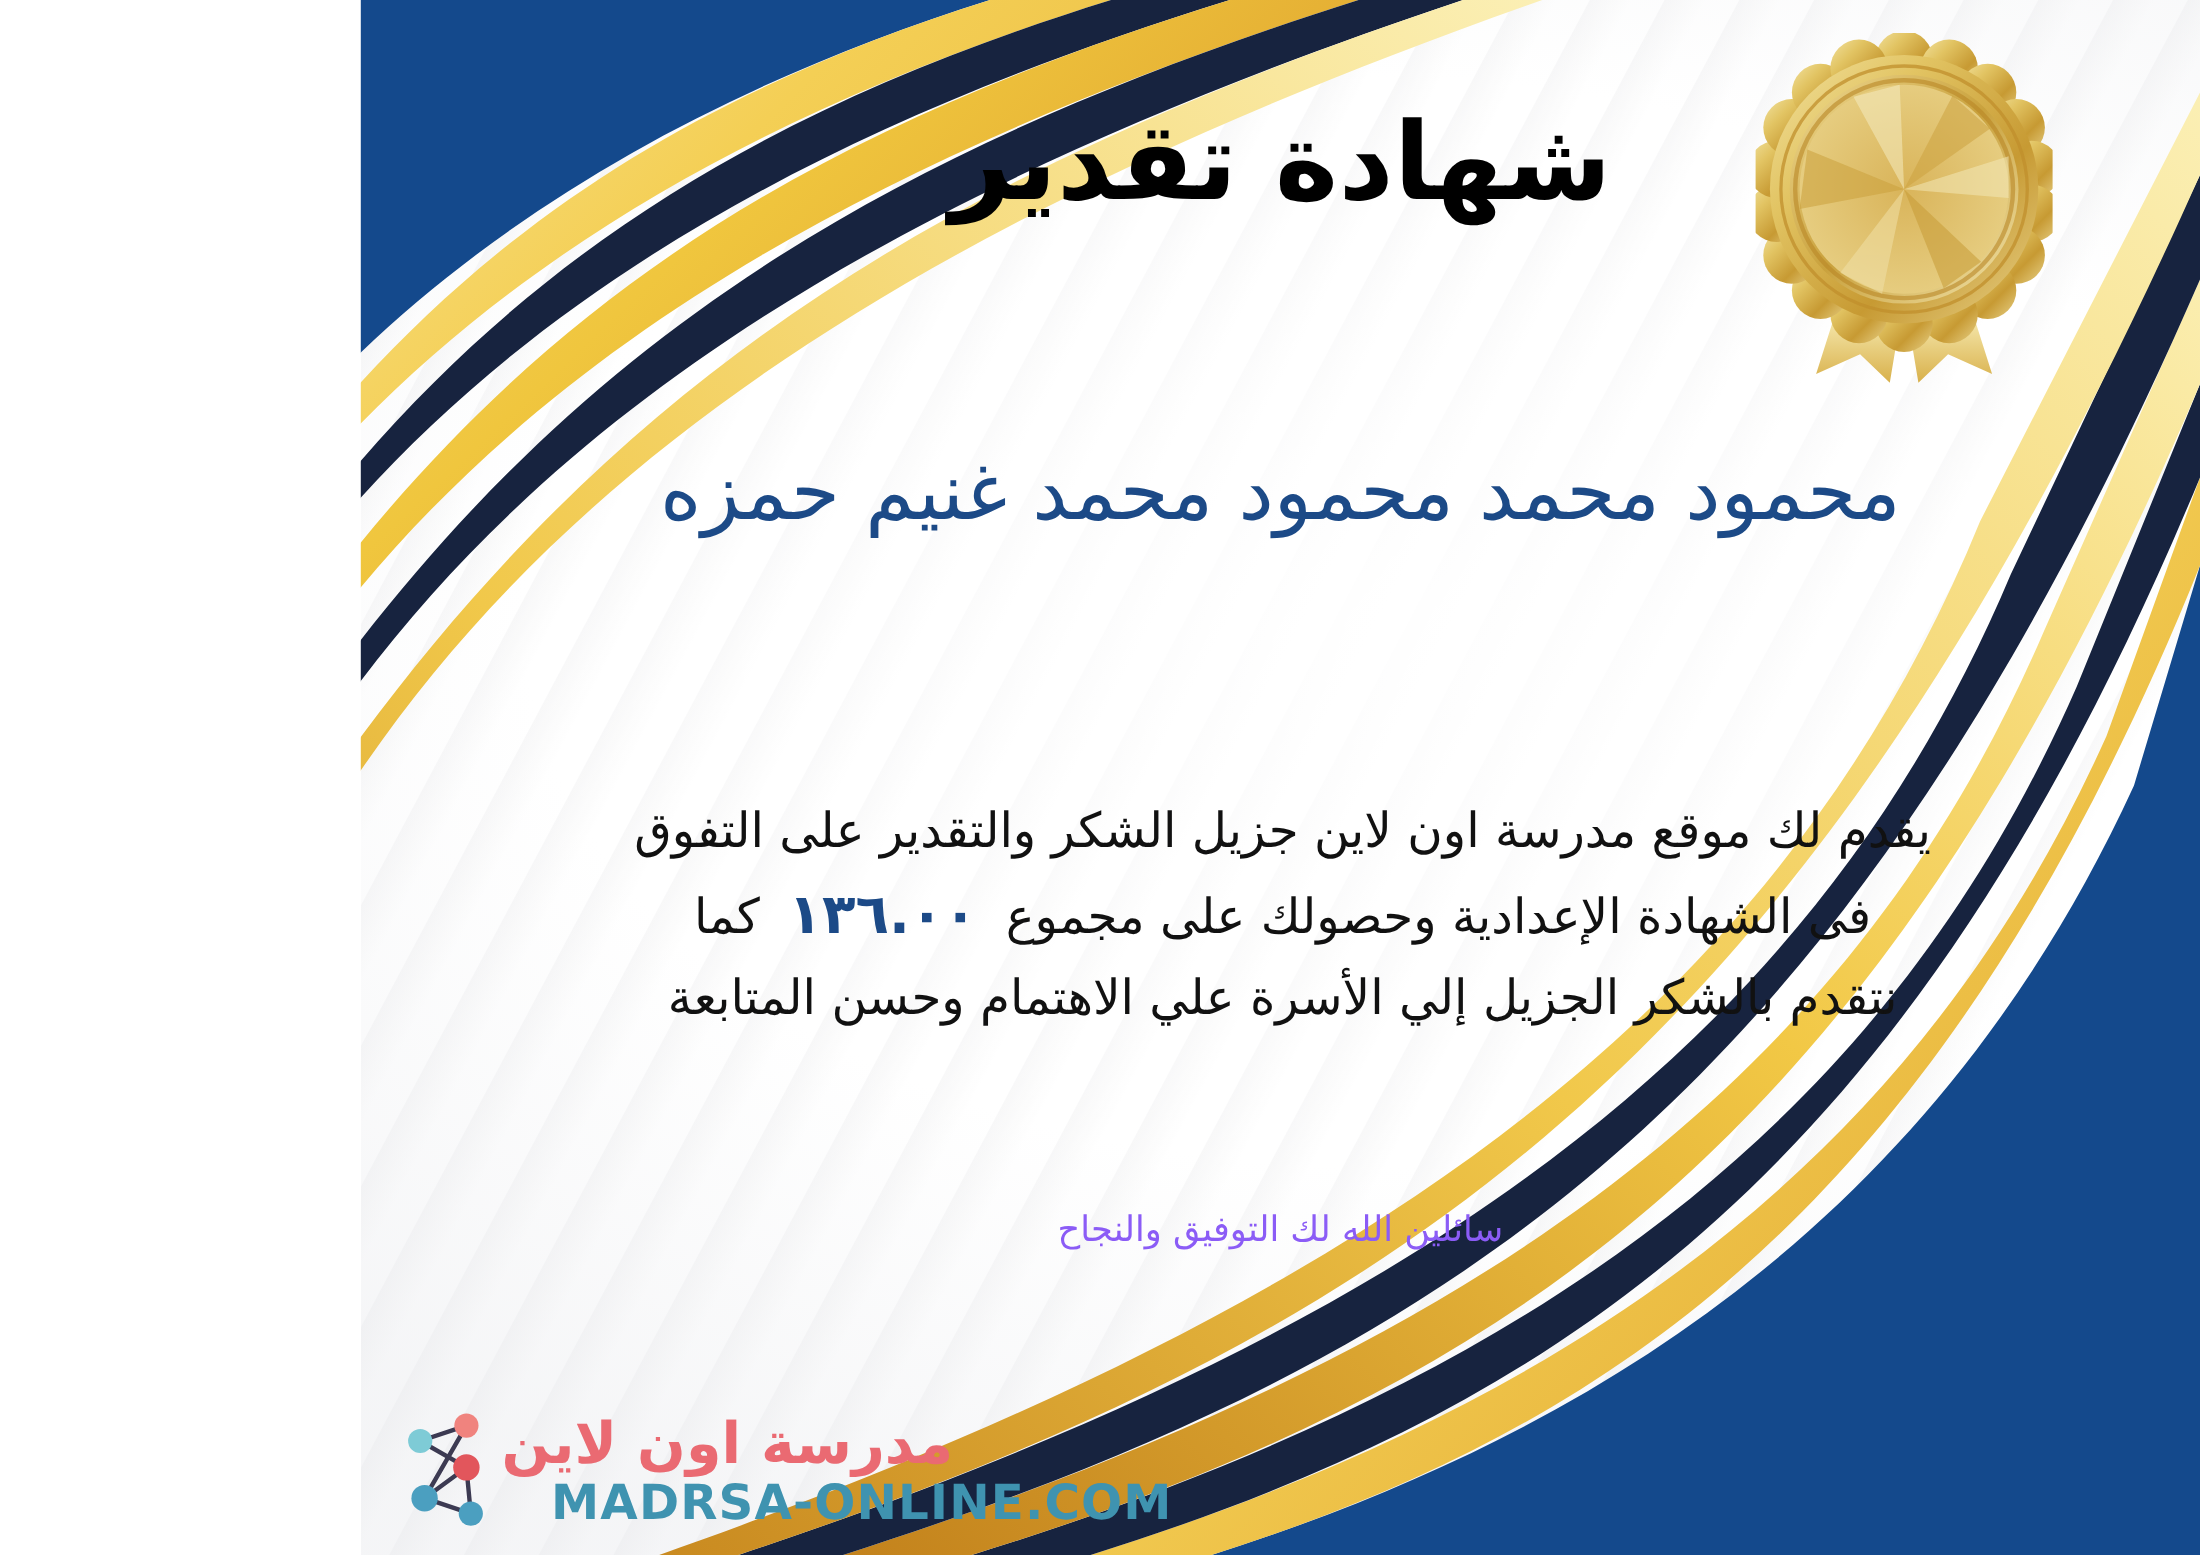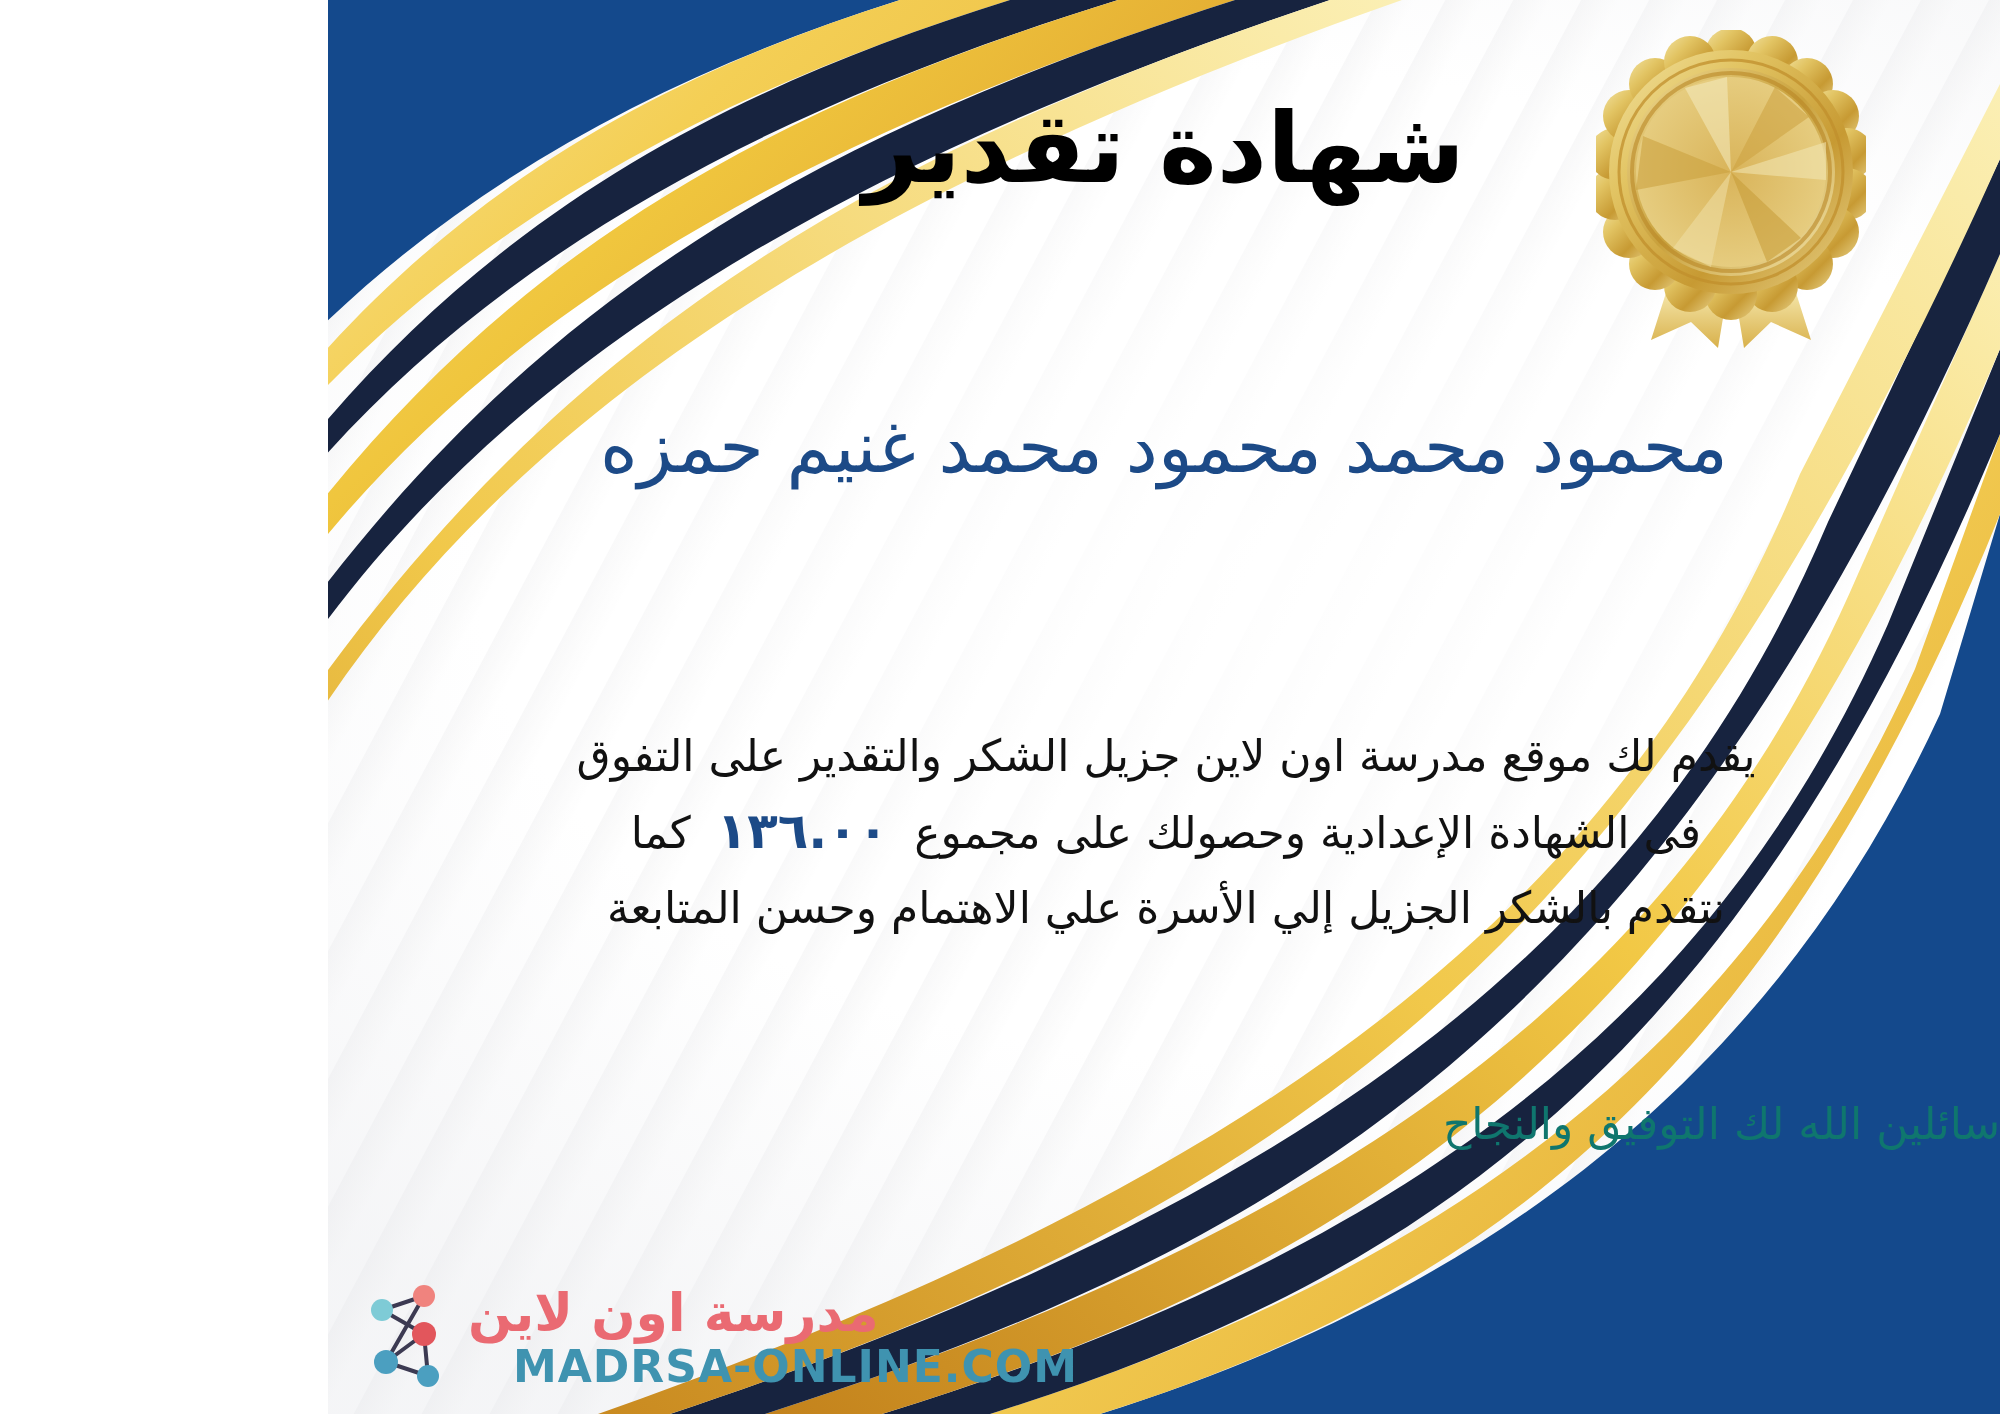--- a/index.html
+++ b/index.html
@@ -105,43 +105,44 @@
     font-size: 50px;
     padding: 0 26px;
     letter-spacing: 1px;
   }
 
   .closing-line {
     position: absolute;
     top: 1098px;
     left: 0;
     right: 0;
-    font-size: 44px;
-    color: #0f766e;
+    text-align: center;
+    font-size: 32px;
+    color: #8b5cf6;
     white-space: nowrap;
   }
 
   
   .medal {
     position: absolute;
     top: 30px;
     right: 134px;
     width: 270px;
     height: 320px;
   }
 
   
   .brand-logo {
     position: absolute;
     left: 26px;
     bottom: 22px;
     display: flex;
     flex-direction: row-reverse;
     align-items: center;
-    gap: 22px;
+    gap: 10px;
   }
   .brand-text {
     display: flex;
     flex-direction: column;
     align-items: flex-end;
     line-height: 1.0;
   }
   .brand-ar {
     font-size: 52px;
     font-weight: 700;

